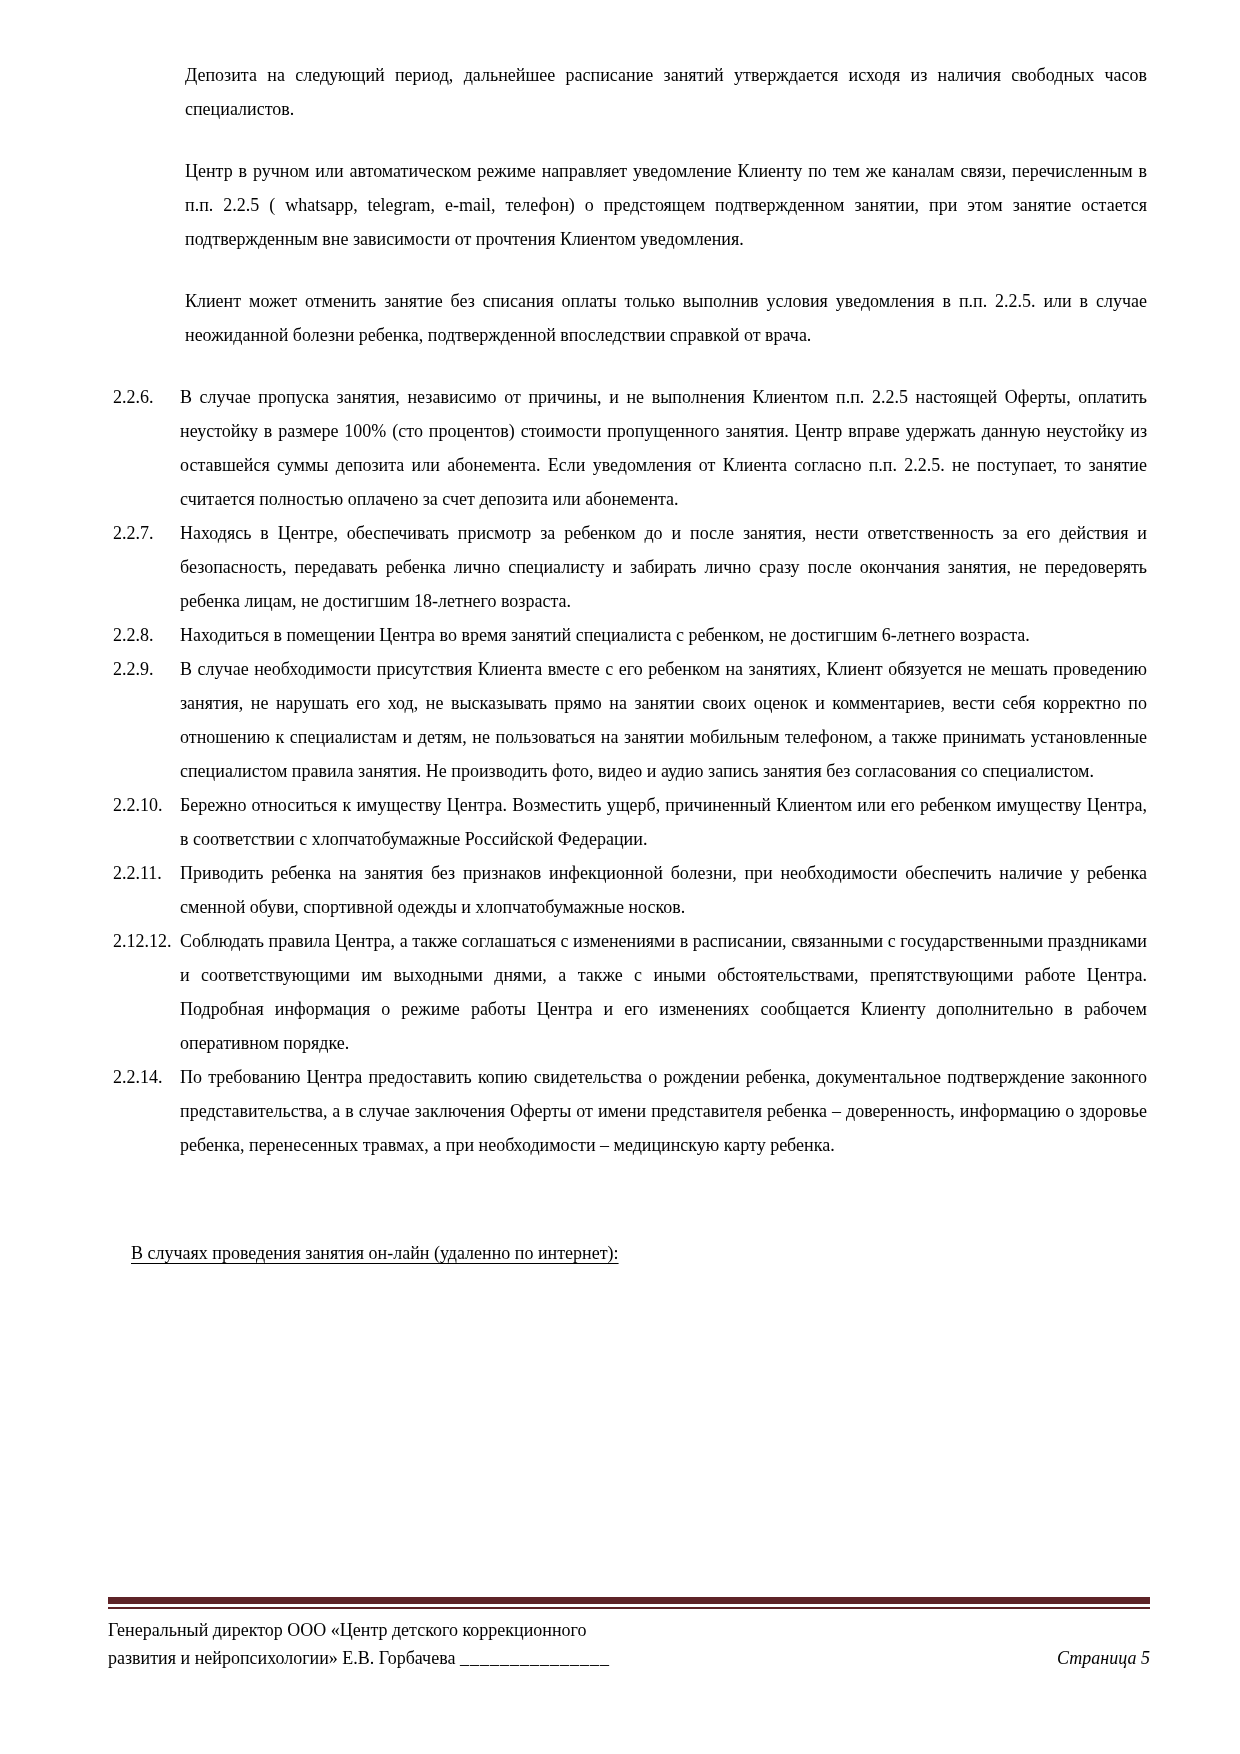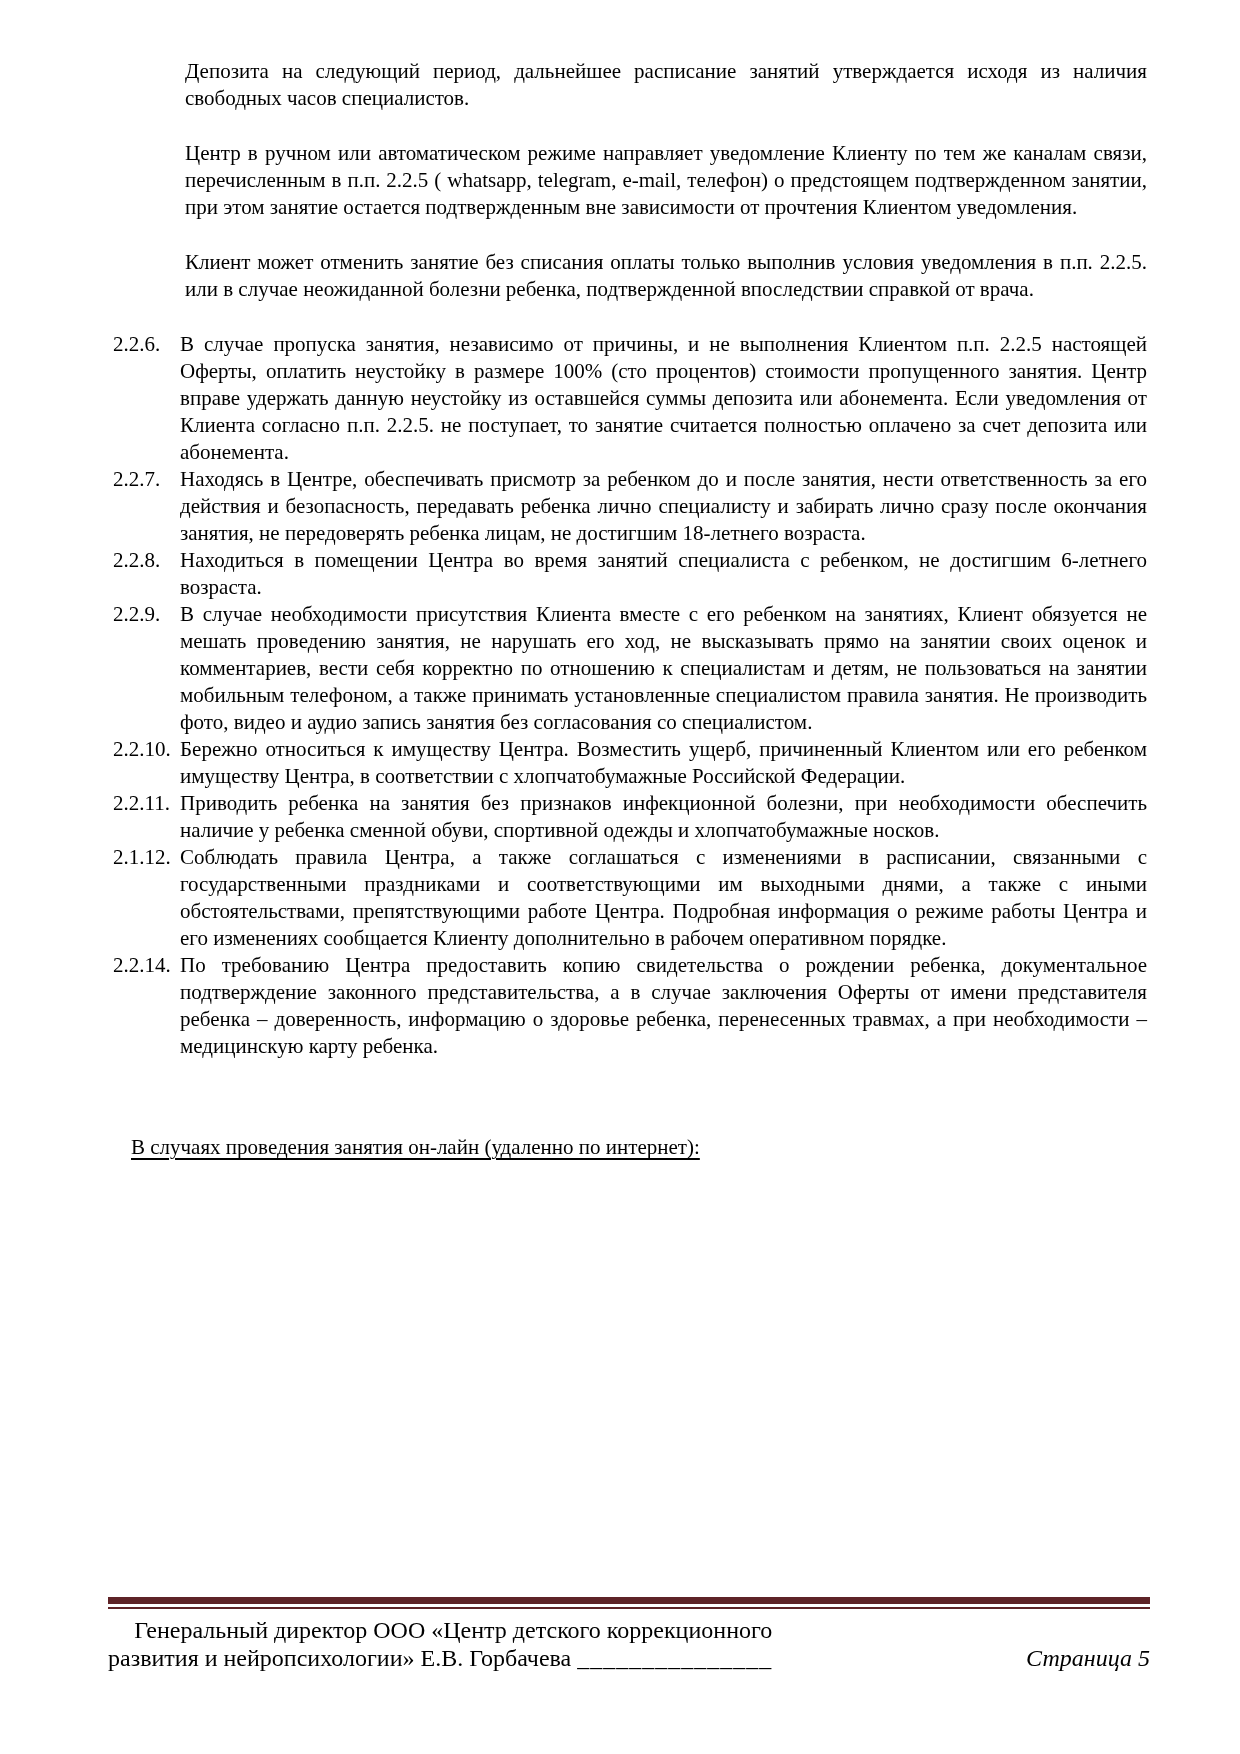--- a/index.html
+++ b/index.html
@@ -15,22 +15,22 @@
     background: #ffffff;
     font-family: "Liberation Serif", "DejaVu Serif", serif;
     color: #000000;
     overflow: hidden;
   }
   .content {
     position: absolute;
     top: 58px;
     left: 113px;
     right: 93px;
-    font-size: 21px;
-    line-height: 27px;
+    font-size: 18px;
+    line-height: 34px;
   }
   .intro-paragraph {
     margin: 0 0 28px 72px;
     text-align: justify;
   }
   .clauses {
     margin: 0;
   }
   .clause {
     display: flex;
@@ -59,23 +59,22 @@
   .footer-rule {
     height: 3px;
     border-top: 7px solid #5e2327;
     border-bottom: 2px solid #5e2327;
     margin-bottom: 7px;
   }
   .footer-row {
     display: flex;
     justify-content: space-between;
     align-items: flex-end;
-    font-size: 24px;
+    font-size: 18px;
     line-height: 28px;
-    text-align: right;
   }
   .footer-left {
     max-width: 760px;
   }
   .signature-blank {
     letter-spacing: 1px;
     white-space: nowrap;
   }
   .page-number {
     font-style: italic;
@@ -121,21 +120,21 @@
         <span class="clause-num">2.2.10.</span>
         <span class="clause-text">Бережно относиться к имуществу Центра. Возместить ущерб, причиненный Клиентом или его ребенком имуществу Центра, в соответствии с хлопчатобумажные Российской Федерации.</span>
       </div>
 
       <div class="clause">
         <span class="clause-num">2.2.11.</span>
         <span class="clause-text">Приводить ребенка на занятия без признаков инфекционной болезни, при необходимости обеспечить наличие у ребенка сменной обуви, спортивной одежды и хлопчатобумажные носков.</span>
       </div>
 
       <div class="clause">
-        <span class="clause-num">2.1.12.</span>
+        <span class="clause-num">2.12.12.</span>
         <span class="clause-text">Соблюдать правила Центра, а также соглашаться с изменениями в расписании, связанными с государственными праздниками и соответствующими им выходными днями, а также с иными обстоятельствами, препятствующими работе Центра. Подробная информация о режиме работы Центра и его изменениях сообщается Клиенту дополнительно в рабочем оперативном порядке.</span>
       </div>
 
 
       <div class="clause">
         <span class="clause-num">2.2.14.</span>
         <span class="clause-text">По требованию Центра предоставить копию свидетельства о рождении ребенка, документальное подтверждение законного представительства, а в случае заключения Оферты от имени представителя ребенка – доверенность, информацию о здоровье ребенка, перенесенных травмах, а при необходимости – медицинскую карту ребенка.</span>
       </div>
 
     </div>

